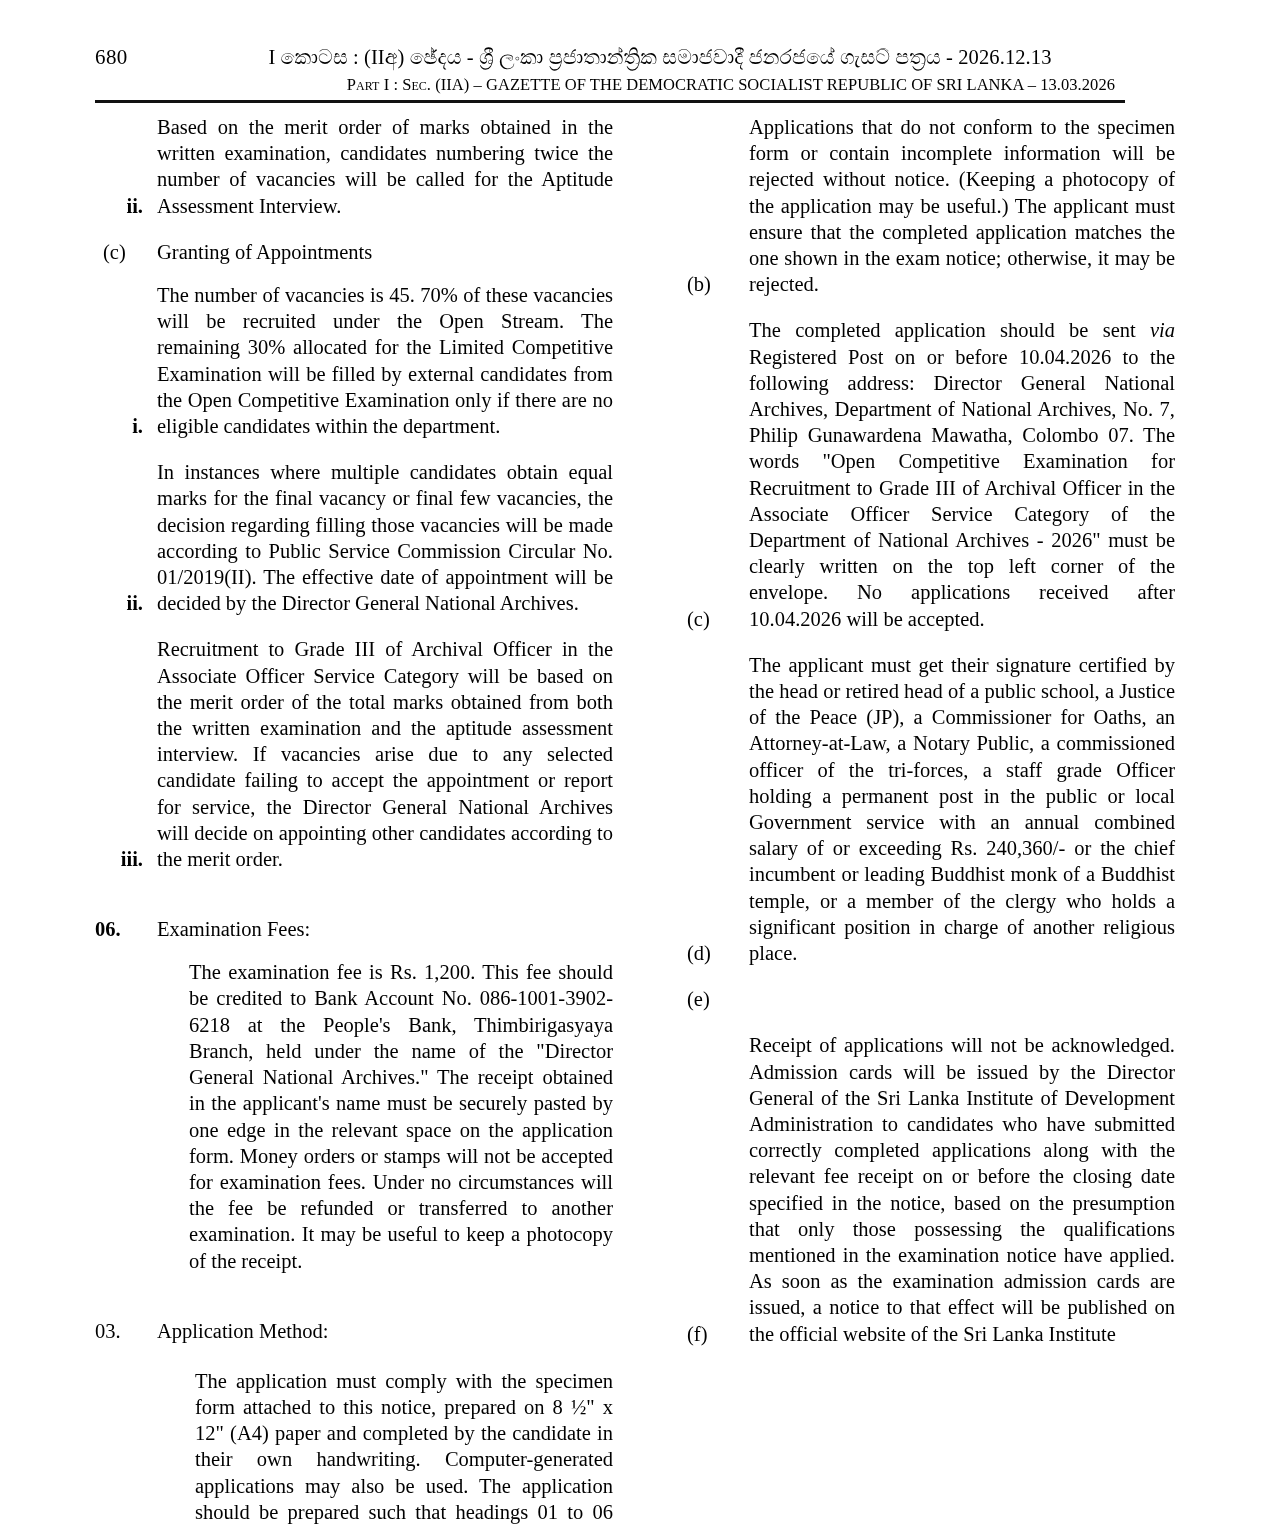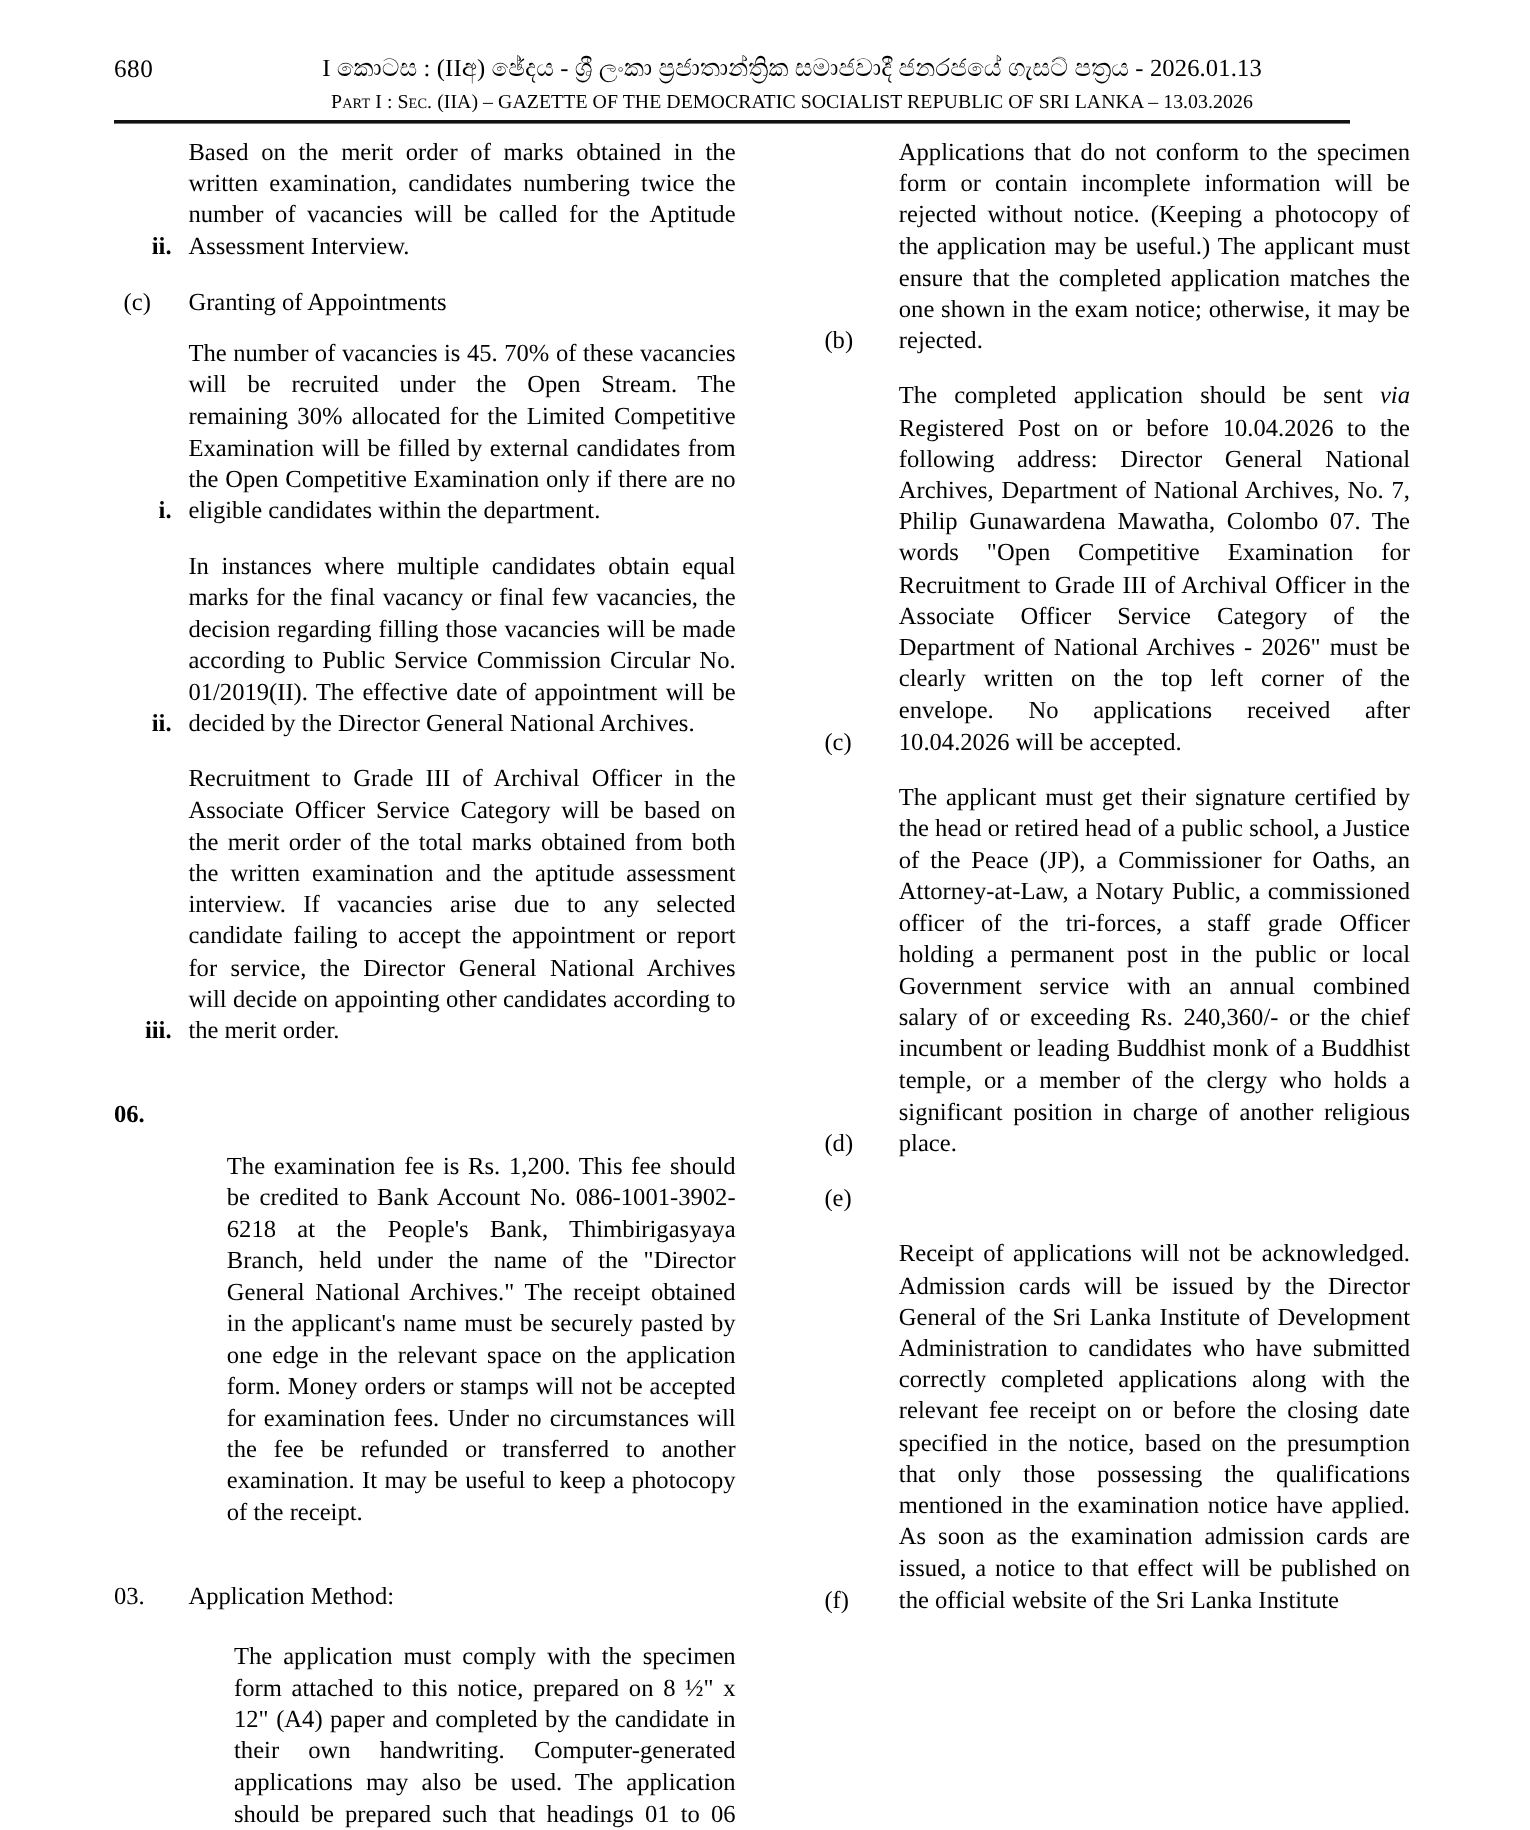--- a/index.html
+++ b/index.html
@@ -56,20 +56,21 @@
     white-space: nowrap;
     letter-spacing: 0.1px;
   }
   .masthead-line2 {
     font-size: 16.5px;
     line-height: 24px;
     white-space: nowrap;
     font-variant: small-caps;
     letter-spacing: 0.05px;
     margin-top: 2px;
+    text-align: right;
   }
   .rule {
     position: absolute;
     left: 95px;
     top: 100px;
     width: 1030px;
     border-top: 3.2px solid #111111;
   }
 
   
@@ -175,21 +176,21 @@
 </style>
 </head>
 <body>
 
 <div class="page">
 
   <div class="masthead">
     <div class="masthead-row">
       <div class="folio">680</div>
       <div class="masthead-titles">
-        <div class="masthead-line1">I කොටස : (IIඅ) ඡේදය - ශ්‍රී ලංකා ප්‍රජාතාන්ත්‍රික සමාජවාදී ජනරජයේ ගැසට් පත්‍රය - 2026.01.13</div>
+        <div class="masthead-line1">I කොටස : (IIඅ) ඡේදය - ශ්‍රී ලංකා ප්‍රජාතාන්ත්‍රික සමාජවාදී ජනරජයේ ගැසට් පත්‍රය - 2026.12.13</div>
         <div class="masthead-line2">Part I : Sec. (IIA) – GAZETTE OF THE DEMOCRATIC SOCIALIST REPUBLIC OF SRI LANKA – 13.03.2026</div>
       </div>
       <div class="folio"></div>
     </div>
   </div>
   <div class="rule"></div>
 
   <div class="columns">
 
     <div class="col left">
@@ -214,20 +215,21 @@
         <div class="body-text">In instances where multiple candidates obtain equal marks for the final vacancy or final few vacancies, the decision regarding filling those vacancies will be made according to Public Service Commission Circular No. 01/2019(II). The effective date of appointment will be decided by the Director General National Archives.</div>
       </div>
 
       <div class="block">
         <div class="marker m-roman">iii.</div>
         <div class="body-text">Recruitment to Grade III of Archival Officer in the Associate Officer Service Category will be based on the merit order of the total marks obtained from both the written examination and the aptitude assessment interview. If vacancies arise due to any selected candidate failing to accept the appointment or report for service, the Director General National Archives will decide on appointing other candidates according to the merit order.</div>
       </div>
 
       <div class="block tight">
         <div class="marker m-num">06.</div>
+        <div class="heading-text">Examination Fees:</div>
       </div>
 
       <div class="plain-para">The examination fee is Rs. 1,200. This fee should be credited to Bank Account No. 086-1001-3902-6218 at the People's Bank, Thimbirigasyaya Branch, held under the name of the "Director General National Archives." The receipt obtained in the applicant's name must be securely pasted by one edge in the relevant space on the application form. Money orders or stamps will not be accepted for examination fees. Under no circumstances will the fee be refunded or transferred to another examination. It may be useful to keep a photocopy of the receipt.</div>
 
       <div class="block tight">
         <div class="marker m-num plain">03.</div>
         <div class="heading-text">Application Method:</div>
       </div>
 
       <div class="spacer-sm"></div>

